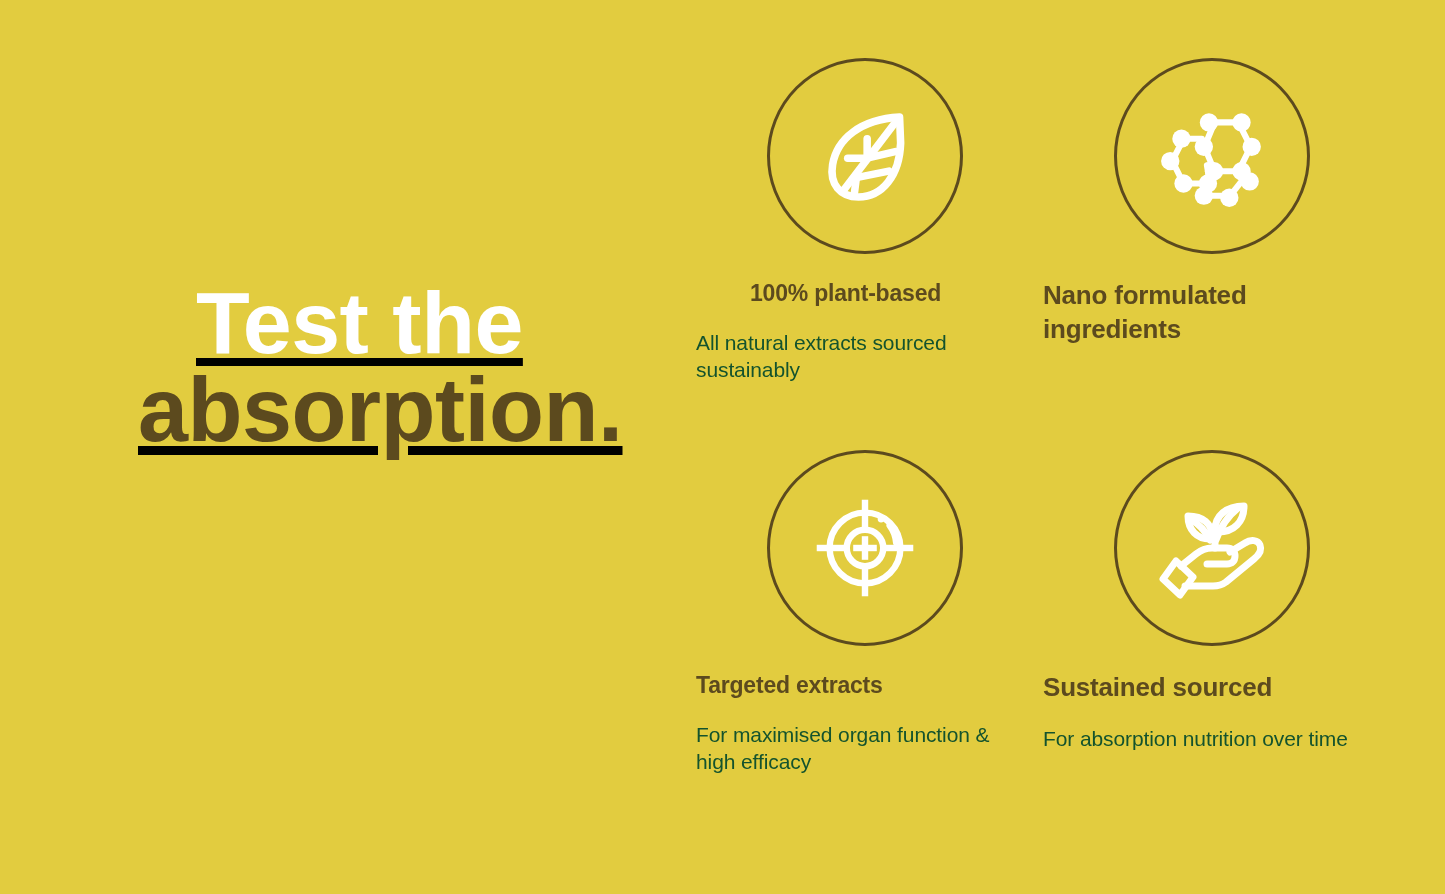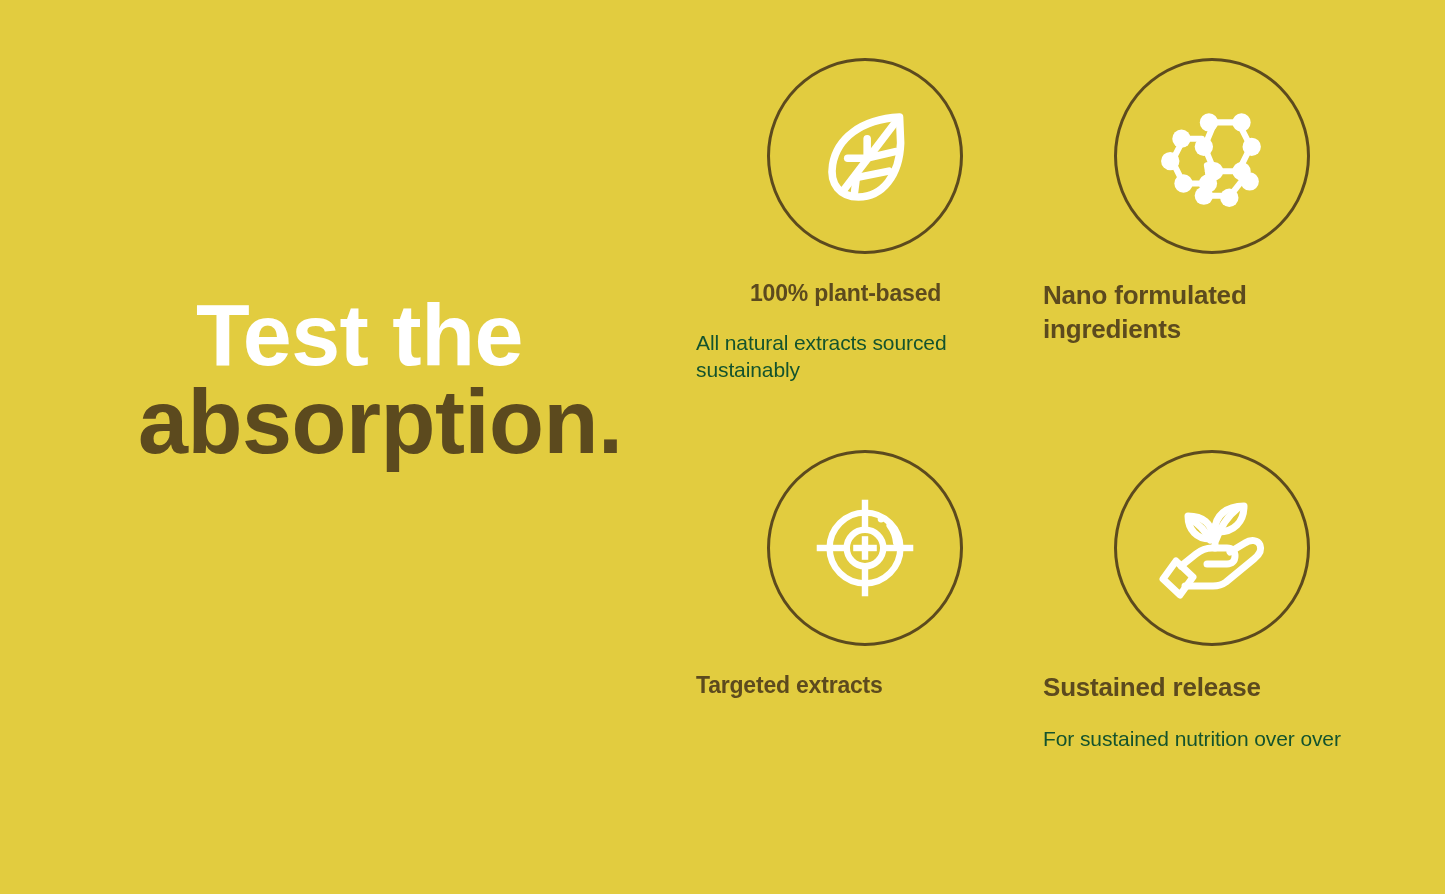--- a/index.html
+++ b/index.html
@@ -8,24 +8,25 @@
     background:#E2CC3F;
     font-family:"Liberation Sans",sans-serif;
     overflow:hidden;
     position:relative;
   }
   .stage{position:absolute;inset:0;}
 
   
   .headline{
     position:absolute;
-    left:138px; top:292px;
+    left:138px; top:280px;
     width:620px;
     line-height:0.98;
     letter-spacing:-0.5px;
+    text-decoration:underline;
   }
   .headline .line{
     display:block;
     font-size:88px;
     font-weight:bold;
     white-space:nowrap;
   }
   .headline .l1{color:#FFFFFF;padding-left:58px;}
   .headline .l2{color:#5C4A1E;font-size:90px;}
 
@@ -160,37 +161,38 @@
               <line x1="72" y1="55" x2="100" y2="55"></line>
               <line x1="55" y1="44" x2="55" y2="66"></line>
               <line x1="44" y1="55" x2="66" y2="55"></line>
               <path d="M78 34 A30 30 0 0 1 84 50" stroke-linecap="round"></path>
             </g>
             <circle cx="70" cy="28" r="3.2" fill="#FFFFFF"></circle>
           </svg>
         </span>
       </div>
       <div class="card-title">Targeted extracts</div>
+      <div class="card-desc">For maximised organ function &amp; high efficacy</div>
     </div>
 
     <div class="card c3">
       <div class="circle">
         <span>
           <svg width="120" height="120" viewBox="0 0 120 116" fill="none">
             <g stroke="#FFFFFF" stroke-width="7" stroke-linecap="round" stroke-linejoin="round">
               <path d="M63 58 L63 36"></path>
               <path d="M63 40 C63 26 74 16 92 16 C92 32 82 42 66 42 Z"></path>
               <path d="M60 46 C60 34 51 26 36 26 C36 40 45 49 58 49 Z"></path>
               <path d="M86 18 C76 26 68 38 64 50"></path>
               <path d="M38 29 C47 34 54 42 58 50"></path>
               <path d="M29 76 L44 64 C49 60 54 58 60 58 L75 58 C80 58 83 61 83 66 C83 71 80 74 75 74 L55 74"></path>
               <path d="M78 62 L93 53 C99 49 106 50 108 55 C110 60 107 65 102 69 L74 92 C70 95 66 96 61 96 L33 96"></path>
               <path d="M24 71 L11 89 L28 105 L41 87 Z"></path>
             </g>
           </svg>
         </span>
       </div>
-      <div class="card-title">Sustained release</div>
-      <div class="card-desc">For sustained nutrition over over</div>
+      <div class="card-title">Sustained sourced</div>
+      <div class="card-desc">For absorption nutrition over time</div>
     </div>
 
   </div>
 </div>
 
 </body></html>

